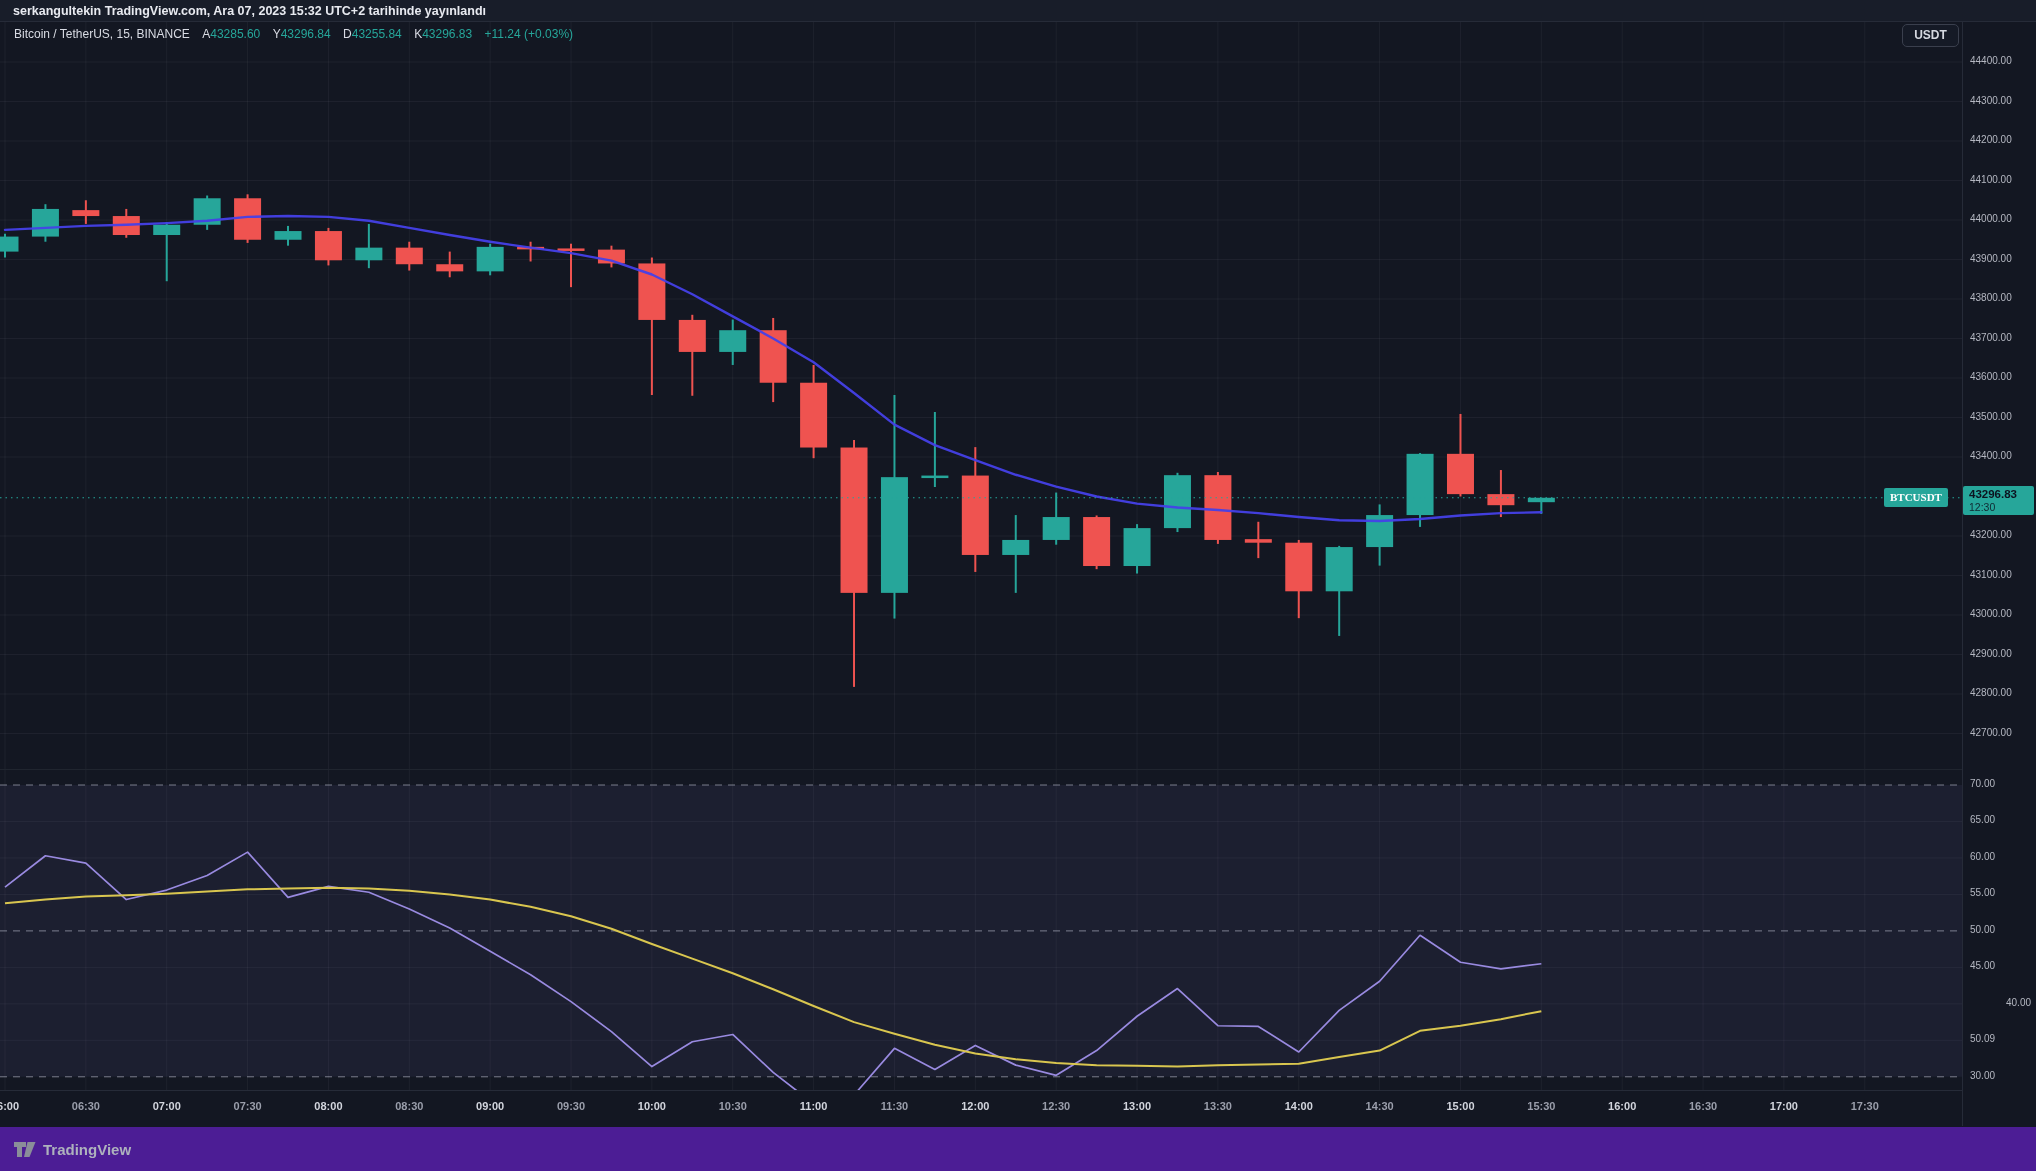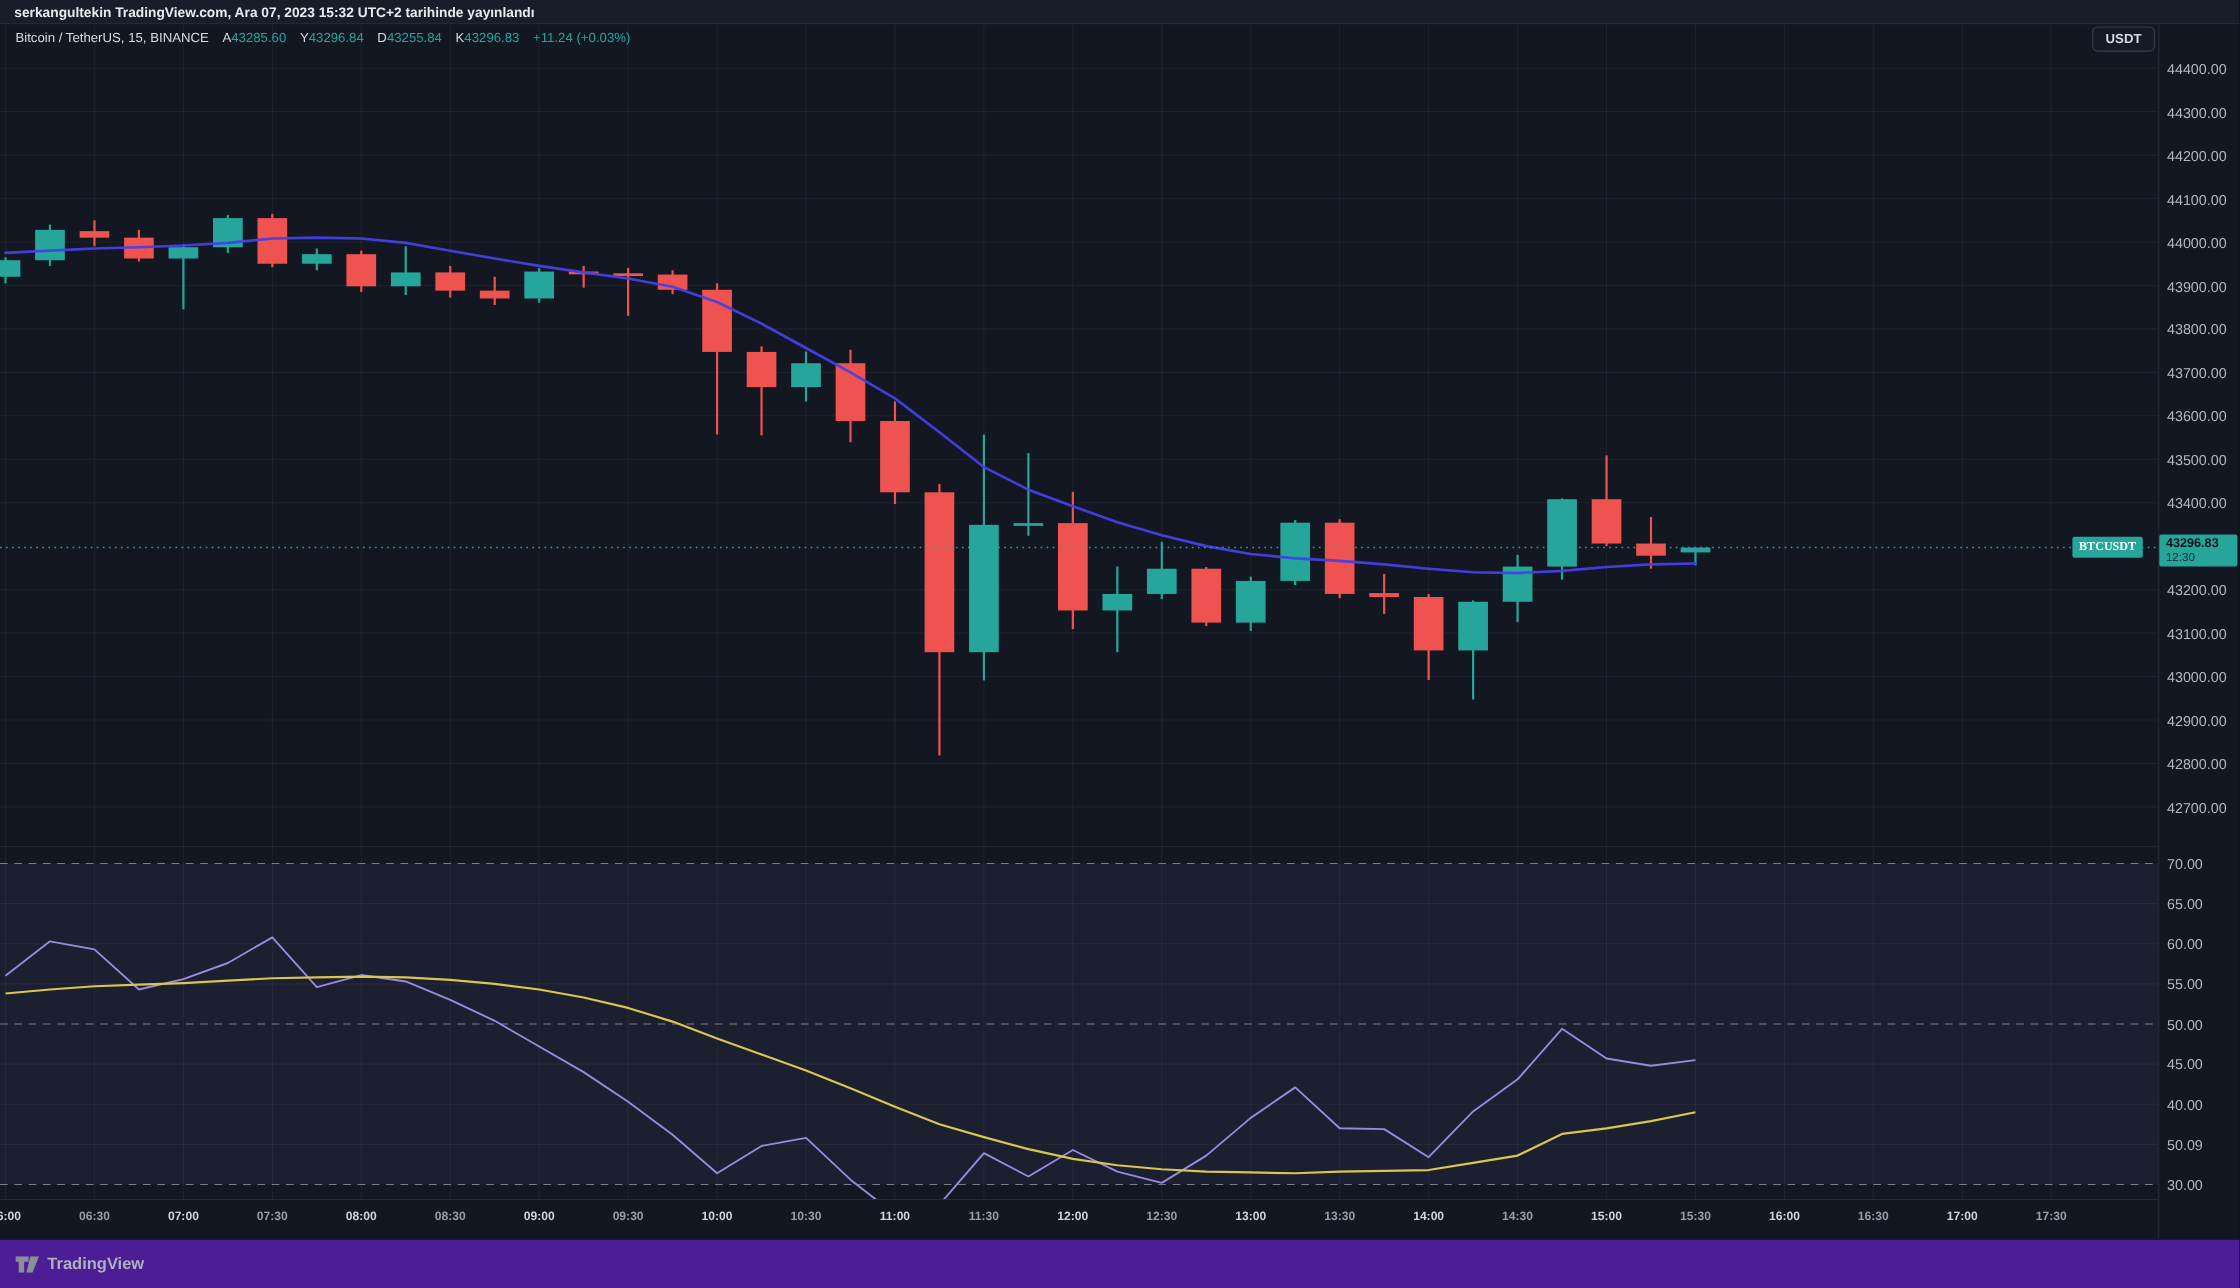--- a/index.html
+++ b/index.html
@@ -25,21 +25,21 @@
     position:absolute;left:1902px;top:24px;width:57px;height:23px;z-index:6;
     background:#151a26;border:1px solid #3a3f4d;border-radius:5px;color:#d5d8e0;
     font-size:12px;font-weight:bold;font-family:inherit;text-align:center;line-height:21px;
     padding:0;cursor:pointer;
   }
   .right-axis{
     position:absolute;left:1962px;top:22px;width:74px;height:1104px;
     border-left:1px solid #262b38;background:#131722;z-index:4;
   }
   .tick{
-    position:absolute;left:7px;font-size:13px;color:#b4b7c1;white-space:nowrap;
+    position:absolute;left:7px;font-size:10px;color:#b4b7c1;white-space:nowrap;
   }
   .bottom-axis{
     position:absolute;left:0;top:1090px;width:2036px;height:36px;
     border-top:1px solid #262b38;background:#131722;z-index:3;overflow:hidden;
   }
   .ttick{
     position:absolute;top:9px;font-size:11px;color:#9a9eab;transform:translateX(-50%);
     white-space:nowrap;
     font-weight:bold;
   }
@@ -236,21 +236,21 @@
       <div class="tick" style="top: 586px;">43000.00</div>
       <div class="tick" style="top: 625.5px;">42900.00</div>
       <div class="tick" style="top: 665px;">42800.00</div>
       <div class="tick" style="top: 704.5px;">42700.00</div>
       <div class="tick" style="top: 756px;">70.00</div>
       <div class="tick" style="top: 792.475px; text-align: center;">65.00</div>
       <div class="tick" style="top: 828.95px;">60.00</div>
       <div class="tick" style="top: 865.425px;">55.00</div>
       <div class="tick" style="top: 901.9px;">50.00</div>
       <div class="tick" style="top: 938.375px;">45.00</div>
-      <div class="tick" style="top: 974.85px;">40.00</div>
+      <div class="tick" style="top: 974.85px; margin-left: 36px;">40.00</div>
       <div class="tick" style="top: 1011.33px;">50.09</div>
       <div class="tick" style="top: 1047.8px;">30.00</div>
     </div>
 
   <div class="bottom-axis" id="bottom-axis">
       <div class="ttick hour" style="left: 5px;">06:00</div>
       <div class="ttick" style="left: 85.86px;">06:30</div>
       <div class="ttick hour" style="left: 166.72px;">07:00</div>
       <div class="ttick" style="left: 247.58px;">07:30</div>
       <div class="ttick hour" style="left: 328.44px;">08:00</div>

